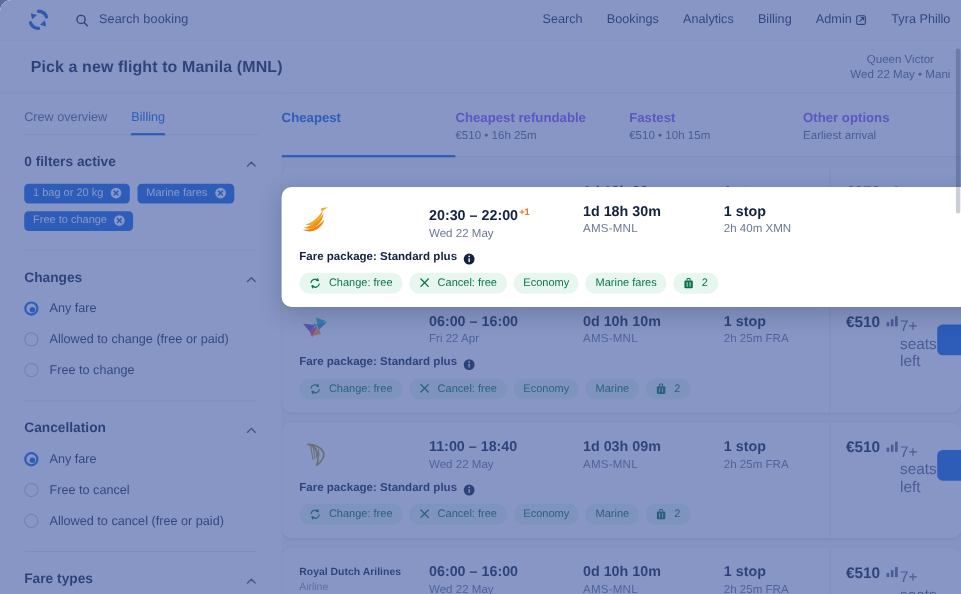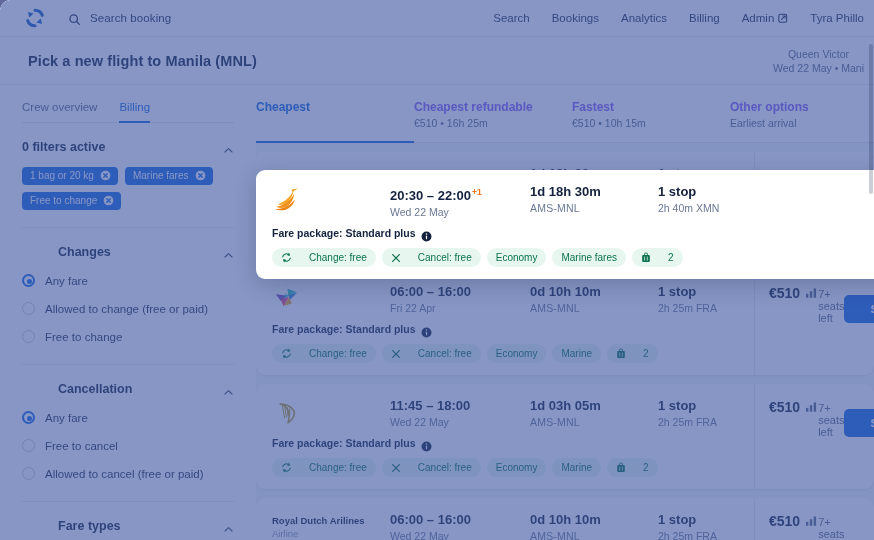--- a/index.html
+++ b/index.html
@@ -181,21 +181,21 @@
   }
   .fchip .x { width: 11px; height: 11px; display: block; }
 
   .sect-div { height: 1px; background: #e8eaf0; margin: 17px 0 0 0; }
 
   .sect-head {
     display: flex;
     align-items: center;
     padding: 17px 0 0 0;
   }
-  .sect-head .ttl { font-size: 12.5px; font-weight: bold; color: #14223f; margin-left: 36px; }
+  .sect-head .ttl { font-size: 12.5px; font-weight: bold; color: #14223f; }
 
   .radio-list { margin-top: 11px; }
   .radio-row {
     display: flex;
     align-items: center;
     gap: 10px;
     height: 21px;
     margin-bottom: 7px;
     cursor: pointer;
   }
@@ -306,22 +306,22 @@
     align-items: center;
     gap: 5px;
     margin-top: 7px;
   }
   .fare-line .txt { font-size: 10.5px; font-weight: bold; color: #14223f; }
   .info-ico { width: 11px; height: 11px; display: block; }
 
   .tagrow { display: flex; gap: 6px; margin-top: 9px; flex-wrap: wrap; }
   .tag {
     display: inline-flex;
-    align-items: center;
-    gap: 17px;
+    align-items: flex-start;
+    gap: 7px;
     background: #e7f7f0;
     color: #0a7250;
     border-radius: 11px;
     padding: 4px 9px;
     font-size: 10px;
     white-space: nowrap;
     cursor: pointer;
   }
   .tag svg { display: block; }
 
@@ -331,21 +331,21 @@
     flex: 0 0 120px;
     border-left: 1px solid #e9ebf1;
     padding: 14px 14px 12px 14px;
     display: flex;
     flex-direction: row;
     align-items: flex-start;
   }
   .price-line { display: flex; align-items: baseline; gap: 5px; }
   .price { font-size: 14px; font-weight: bold; color: #14223f; }
   .bars-ico { width: 13px; height: 11px; display: block; }
-  .seats { font-size: 11px; color: #5b6885; margin-top: 4px; }
+  .seats { font-size: 14px; color: #5b6885; margin-top: 4px; }
   .select-btn {
     margin-top: 11px;
     background: #1668e3;
     color: #ffffff;
     border: none;
     border-radius: 5px;
     font-size: 11.5px;
     font-weight: bold;
     font-family: "Liberation Sans", sans-serif;
     padding: 8px 26px;
@@ -753,25 +753,25 @@
                   <div class="airline">
                     <svg class="airline-logo" width="28" height="28" viewBox="0 0 28 28">
                       <path d="M7 5c6 .2 11 2.6 13.5 6.2C22.6 14.3 21 19.5 15 24c1.6-5.4 1.6-10.2-.4-13.6C12.9 7.4 10.2 5.7 7 5z" fill="none" stroke="#b99c2e" stroke-width="1.5" stroke-linejoin="round"></path>
                       <line x1="9.4" y1="6.4" x2="11.6" y2="19.1" stroke="#b99c2e" stroke-width="1"></line>
                       <line x1="11.8" y1="7.2" x2="13.4" y2="18.3" stroke="#b99c2e" stroke-width="1"></line>
                       <line x1="14.2" y1="8.2" x2="15.1" y2="17.2" stroke="#b99c2e" stroke-width="1"></line>
                       <line x1="16.5" y1="9.4" x2="16.9" y2="15.8" stroke="#b99c2e" stroke-width="1"></line>
                     </svg>
                   </div>
                   <div class="times">
-                    <div class="big">11:45 – 18:00</div>
+                    <div class="big">11:00 – 18:40</div>
                     <div class="sub">Wed 22 May</div>
                   </div>
                   <div class="dur">
-                    <div class="big">1d 03h 05m</div>
+                    <div class="big">1d 03h 09m</div>
                     <div class="sub">AMS-MNL</div>
                   </div>
                   <div class="stops">
                     <div class="big">1 stop</div>
                     <div class="sub">2h 25m FRA</div>
                   </div>
                 </div>
                 <div class="fare-line">
                   <span class="txt">Fare package: Standard plus</span>
                   <span class="info-ico"><svg width="11" height="11" viewBox="0 0 12 12">

